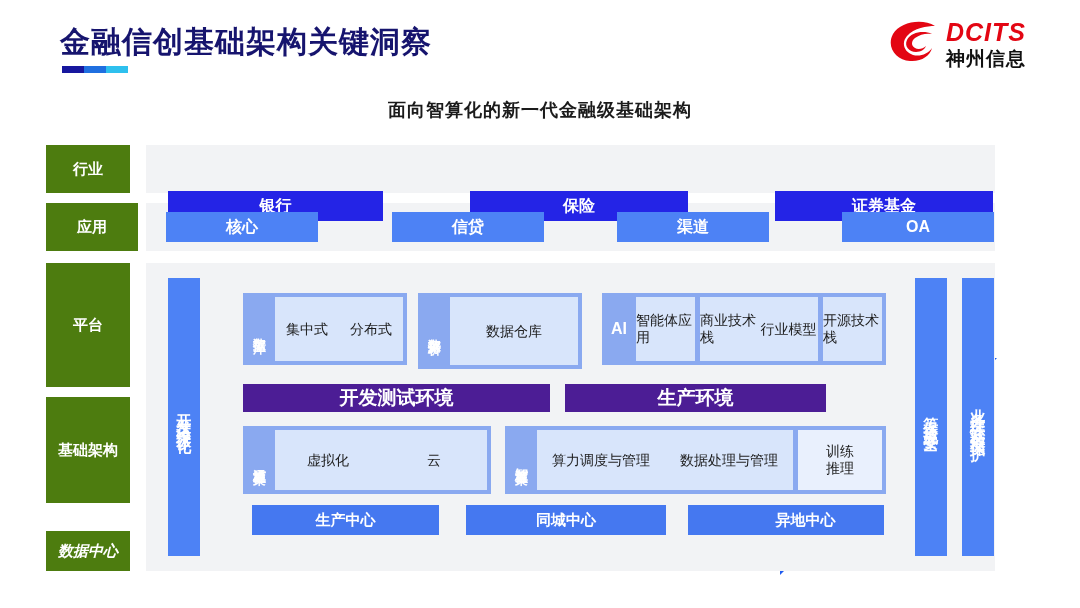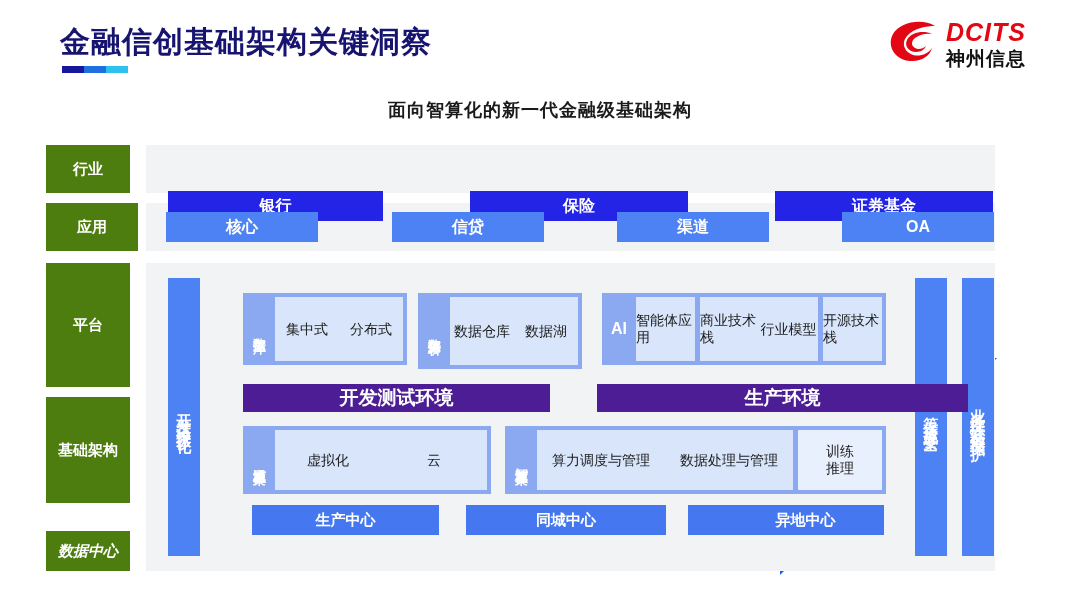--- a/index.html
+++ b/index.html
@@ -174,42 +174,39 @@
     </div>
   </div>
 </div>
 
 <div class="group" style="left:418px; top:293px; width:164px; height:76px;">
   <div class="group-label">数据分析</div>
   <div class="group-body">
     <div class="group-row">
       <div class="cell">数据仓库</div>
     </div>
-    <div class="group-row">
-      <div class="cell">数据湖</div>
-    </div>
   </div>
 </div>
 
 <div class="group" style="left:602px; top:293px; width:284px; height:72px;">
   <div class="ai-label">AI</div>
   <div class="group-body">
     <div class="group-row">
       <div class="cell">智能体应用</div>
       <div class="cell">商业技术栈</div>
     </div>
     <div class="group-row">
       <div class="cell">行业模型</div>
       <div class="cell">开源技术栈</div>
     </div>
   </div>
 </div>
 
 <div class="blk soft" style="left:243px; top:384px; width:307px; height:28px;">开发测试环境</div>
-<div class="blk soft" style="left:565px; top:384px; width:371px; height:28px;margin-left:32px;">生产环境</div>
+<div class="blk soft" style="left:565px; top:384px; width:261px; height:28px;">生产环境</div>
 
 <div class="group" style="left:243px; top:426px; width:248px; height:68px;">
   <div class="group-label">通算框架</div>
   <div class="group-body">
     <div class="group-row">
       <div class="cell">虚拟化</div>
     </div>
     <div class="group-row">
       <div class="cell">云</div>
     </div>

